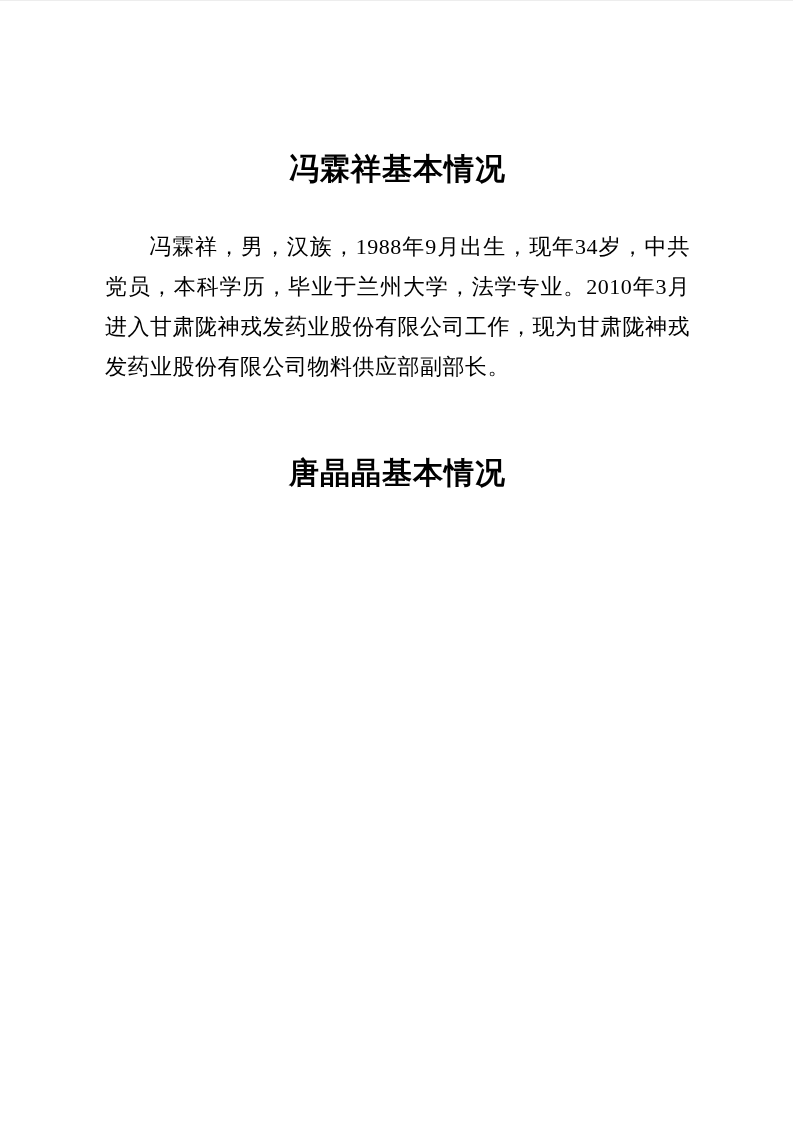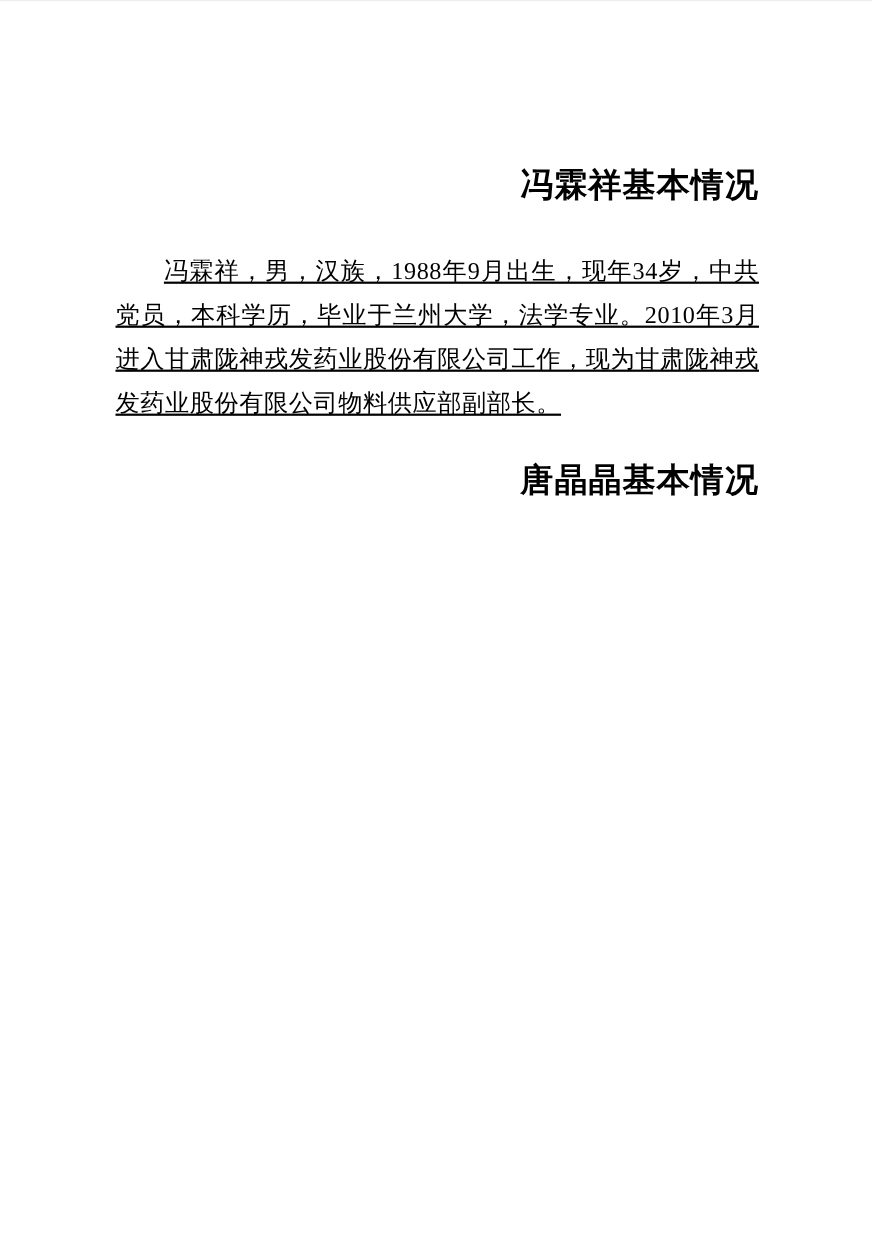--- a/index.html
+++ b/index.html
@@ -19,37 +19,36 @@
     color: #000000;
     padding: 150px 103px 0 105px;
     border-top: 1px solid #ededed;
     overflow: hidden;
   }
   .section-title {
     font-family: "Liberation Sans", sans-serif;
     font-size: 30px;
     line-height: 36px;
     font-weight: 700;
-    text-align: right;
+    text-align: center;
     color: #000000;
     letter-spacing: 1px;
   }
   .profile-section + .profile-section .section-title {
-    margin-top: 32px;
+    margin-top: 68px;
   }
   .section-body {
     font-size: 22px;
     line-height: 40px;
     text-align: justify;
     text-justify: inter-character;
     text-indent: 2em;
     margin-top: 40px;
     color: #000000;
     letter-spacing: 0.5px;
-    text-decoration: underline;
   }
 </style>
 </head>
 <body>
 
 <div class="page">
 
   <section class="profile-section">
     <h1 class="section-title">冯霖祥基本情况</h1>
     <p class="section-body">冯霖祥，男，汉族，1988年9月出生，现年34岁，中共党员，本科学历，毕业于兰州大学，法学专业。2010年3月进入甘肃陇神戎发药业股份有限公司工作，现为甘肃陇神戎发药业股份有限公司物料供应部副部长。</p>

